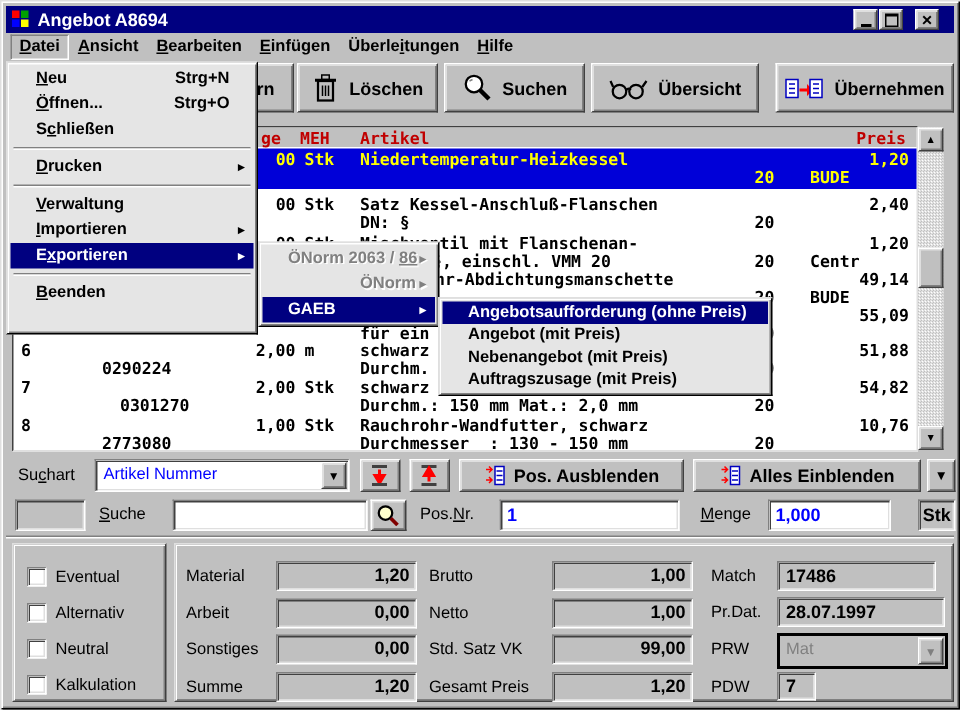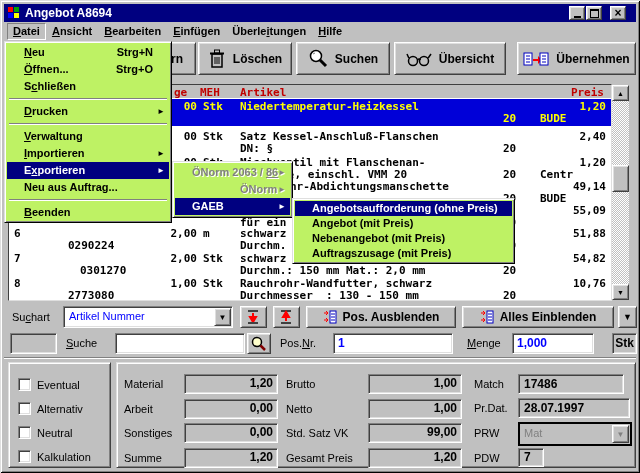--- a/index.html
+++ b/index.html
@@ -35,21 +35,21 @@
             display:flex; align-items:center; justify-content:center; line-height:1; }
   
   #menubar { left:4px; top:23px; width:632px; height:17px; display:flex; padding-left:3px; }
   .mb-item { padding:2px 6px; font-weight:bold; height:17px; }
   .mb-item.pressed { border:1px solid; border-color:#808080 #fff #fff #808080; padding:1px 5px; }
   .mb-item u, .mi u, .lbl u { text-decoration:underline; }
   
   .tbtn { height:33px; display:flex; align-items:center; justify-content:center;
           gap:7px; font-weight:bold; font-size:12px; }
   
-  .menu { background:#bef264; border:1px solid; border-color:#dfdfdf #000 #000 #dfdfdf;
+  .menu { background:#e5e5e5; border:1px solid; border-color:#dfdfdf #000 #000 #dfdfdf;
           box-shadow: inset 1px 1px 0 #fff, inset -1px -1px 0 #808080; padding:2px; z-index:20; }
   .mi { position:relative; height:17px; line-height:17px; padding-left:17px; font-weight:bold; }
   .mi.hl { background:#000080; color:#fff; }
   .mi.dis { color:#808080; text-shadow:1px 1px 0 #fff; }
   .mi .sc { position:absolute; right:16px; top:0; }
   .mi .arr { position:absolute; right:4px; top:0; font-size:8px; }
   .msep { height:2px; margin:3px 2px; border-top:1px solid #808080; border-bottom:1px solid #fff; }
   
   #table-box { left:8px; top:84px; width:604px; height:217px; background:#fff;
                border:1px solid; border-color:#404040 #dfdfdf #dfdfdf #404040; }
@@ -298,21 +298,20 @@
 <div class="abs menu" id="menu-datei" style="left:4px;top:41px;width:168px;height:182px;">
     <div class="mi" style="height: 17px; line-height: 17px;"><u>N</u>eu<span class="sc">Strg+N</span></div>
     <div class="mi" style="height: 17px; line-height: 17px;"><u>Ö</u>ffnen...<span class="sc">Strg+O</span></div>
     <div class="mi" style="height: 17px; line-height: 17px;">S<u>c</u>hließen</div>
     <div class="msep"></div>
     <div class="mi" style="height: 17px; line-height: 17px;"><u>D</u>rucken<span class="arr">►</span></div>
     <div class="msep"></div>
     <div class="mi" style="height: 17px; line-height: 17px;"><u>V</u>erwaltung</div>
     <div class="mi" style="height: 17px; line-height: 17px;"><u>I</u>mportieren<span class="arr">►</span></div>
     <div class="mi hl" style="height: 17px; line-height: 17px;">E<u>x</u>portieren<span class="arr">►</span></div>
-    <div class="mi" style="height: 17px; line-height: 17px;">Neu aus Auftrag...</div>
     <div class="msep"></div>
     <div class="mi" style="height: 17px; line-height: 17px;"><u>B</u>eenden</div>
   </div>
 <div class="abs menu" id="menu-export" style="left:172px;top:161px;width:121px;height:57px;">
     <div class="mi dis" style="height: 17px; line-height: 17px;">ÖNorm 2063 / <u>86</u><span class="arr">►</span></div>
     <div class="mi dis" style="height: 17px; line-height: 17px; margin-left: 48px;">ÖNorm 2063 / <u>96</u><span class="arr">►</span></div>
     <div class="mi hl" style="height: 17px; line-height: 17px;">GAEB<span class="arr">►</span></div>
   </div>
 <div class="abs menu" id="menu-gaeb" style="left:292px;top:198px;width:223px;height:66px;">
     <div class="mi hl" style="height: 15px; line-height: 15px;">Angebotsaufforderung (ohne Preis)</div>

